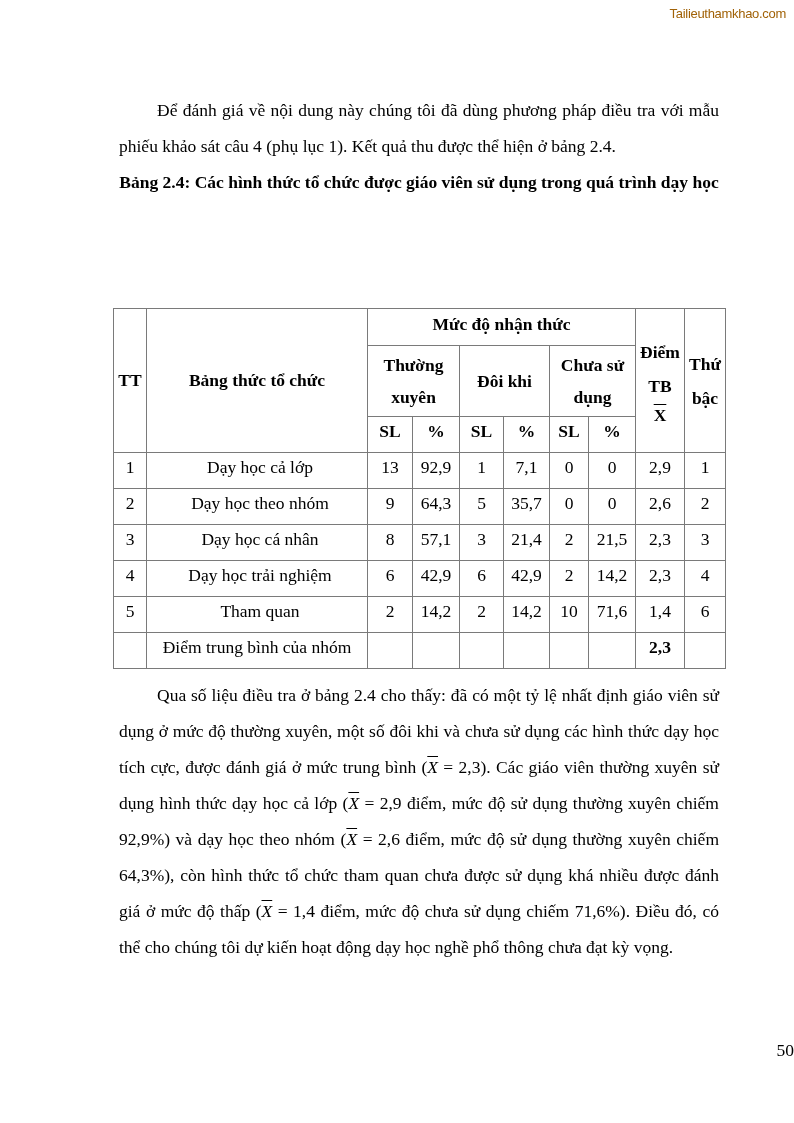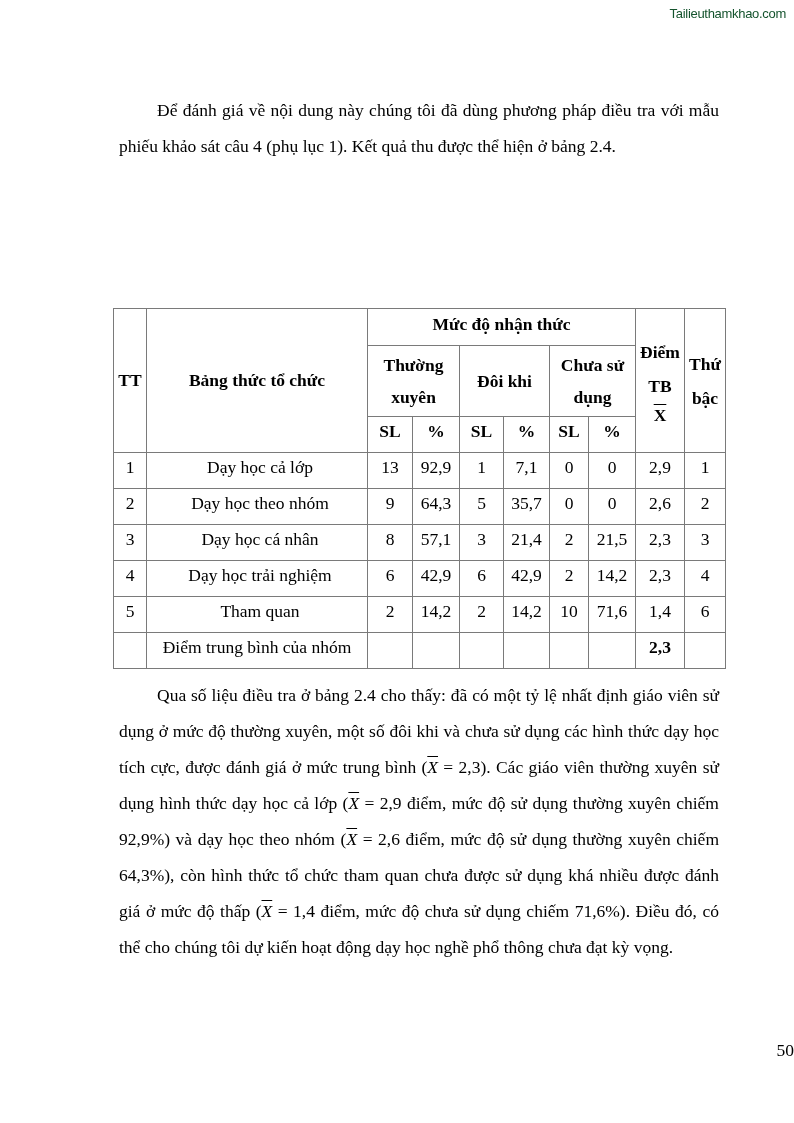--- a/index.html
+++ b/index.html
@@ -1,19 +1,19 @@
 <!DOCTYPE html>
 <html><head>
   <meta charset="utf-8">
   <style>
     html, body { margin: 0; padding: 0; background: #ffffff; }
     body { width: 794px; height: 1123px; position: relative; overflow: hidden;
            font-family: "Liberation Serif", "DejaVu Serif", serif; color: #000; }
     .watermark { position: absolute; top: 6px; right: 8px; font-family: "Liberation Sans", sans-serif;
-                 font-size: 13px; color: #14532d; letter-spacing: -0.3px; }
+                 font-size: 13px; color: #a16207; letter-spacing: -0.3px; }
     .content { position: absolute; left: 119px; width: 600px; top: 92px; }
     .heading { font-weight: bold; font-style: italic; font-size: 17.5px; line-height: 36px;
                margin: 0; text-align: justify; }
     .para { font-size: 17.5px; line-height: 36px; margin: 0; text-align: justify; text-indent: 38px; }
     .caption { font-weight: bold; font-size: 17.5px; line-height: 36px; margin: 0; text-align: center; }
     table.data { position: absolute; left: 113px; top: 308px; border-collapse: collapse;
                  font-size: 17.5px; table-layout: fixed; }
     table.data td, table.data th { border: 1px solid #7a7a7a; padding: 0; text-align: center;
                  vertical-align: middle; }
     table.data th { font-weight: bold; }
@@ -28,20 +28,21 @@
     .xi { font-style: italic; text-decoration: overline; }
     .page-num { position: absolute; top: 1040px; left: 0; width: 794px; text-align: right; font-size: 17.5px; }
   </style>
 </head>
 <body>
 
 <div class="watermark">Tailieuthamkhao.com</div>
 
 <div class="content">
   <p class="para">Để đánh giá về nội dung này chúng tôi đã dùng phương pháp điều tra với mẫu phiếu khảo sát câu 4 (phụ lục 1). Kết quả thu được thể hiện ở bảng 2.4.</p>
+  <p class="caption">Bảng 2.4: Các hình thức tổ chức được giáo viên sử dụng trong quá trình dạy học</p>
 </div>
 
 <table class="data">
   <colgroup>
     <col style="width:33px">
       <col style="width:221px">
     <col style="width:45px">
       <col style="width:47px">
     <col style="width:44px">
       <col style="width:46px">

